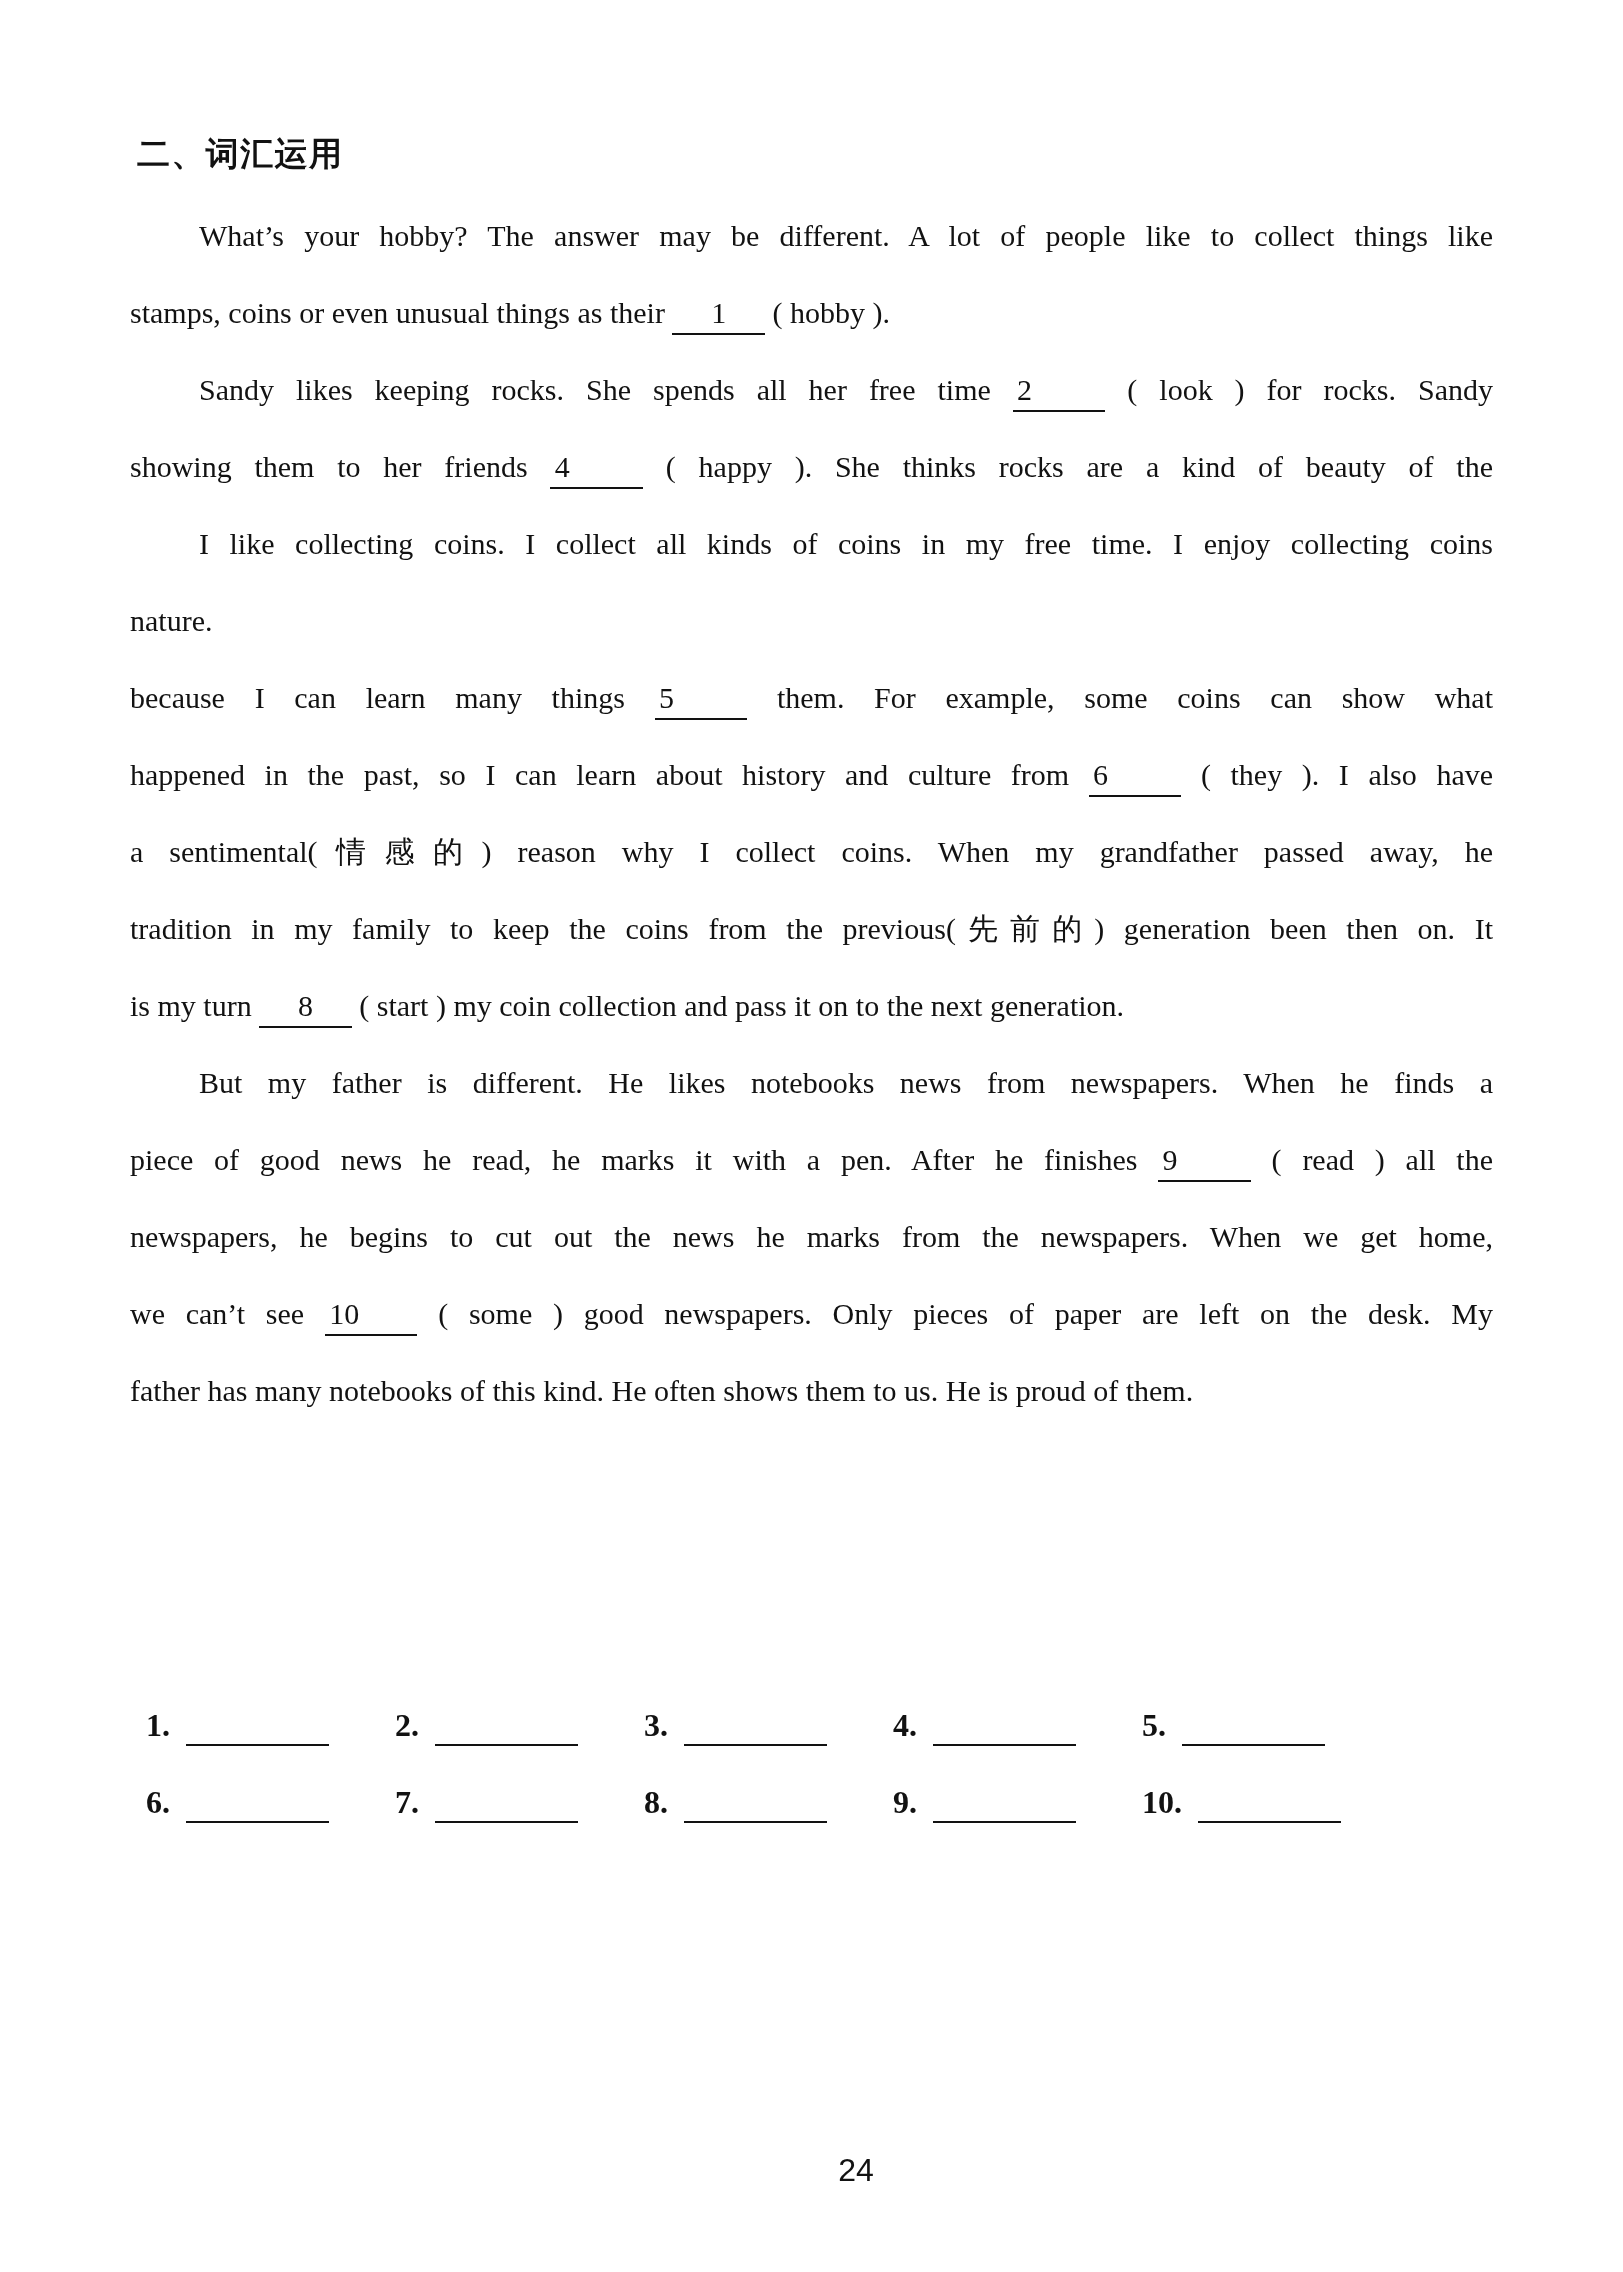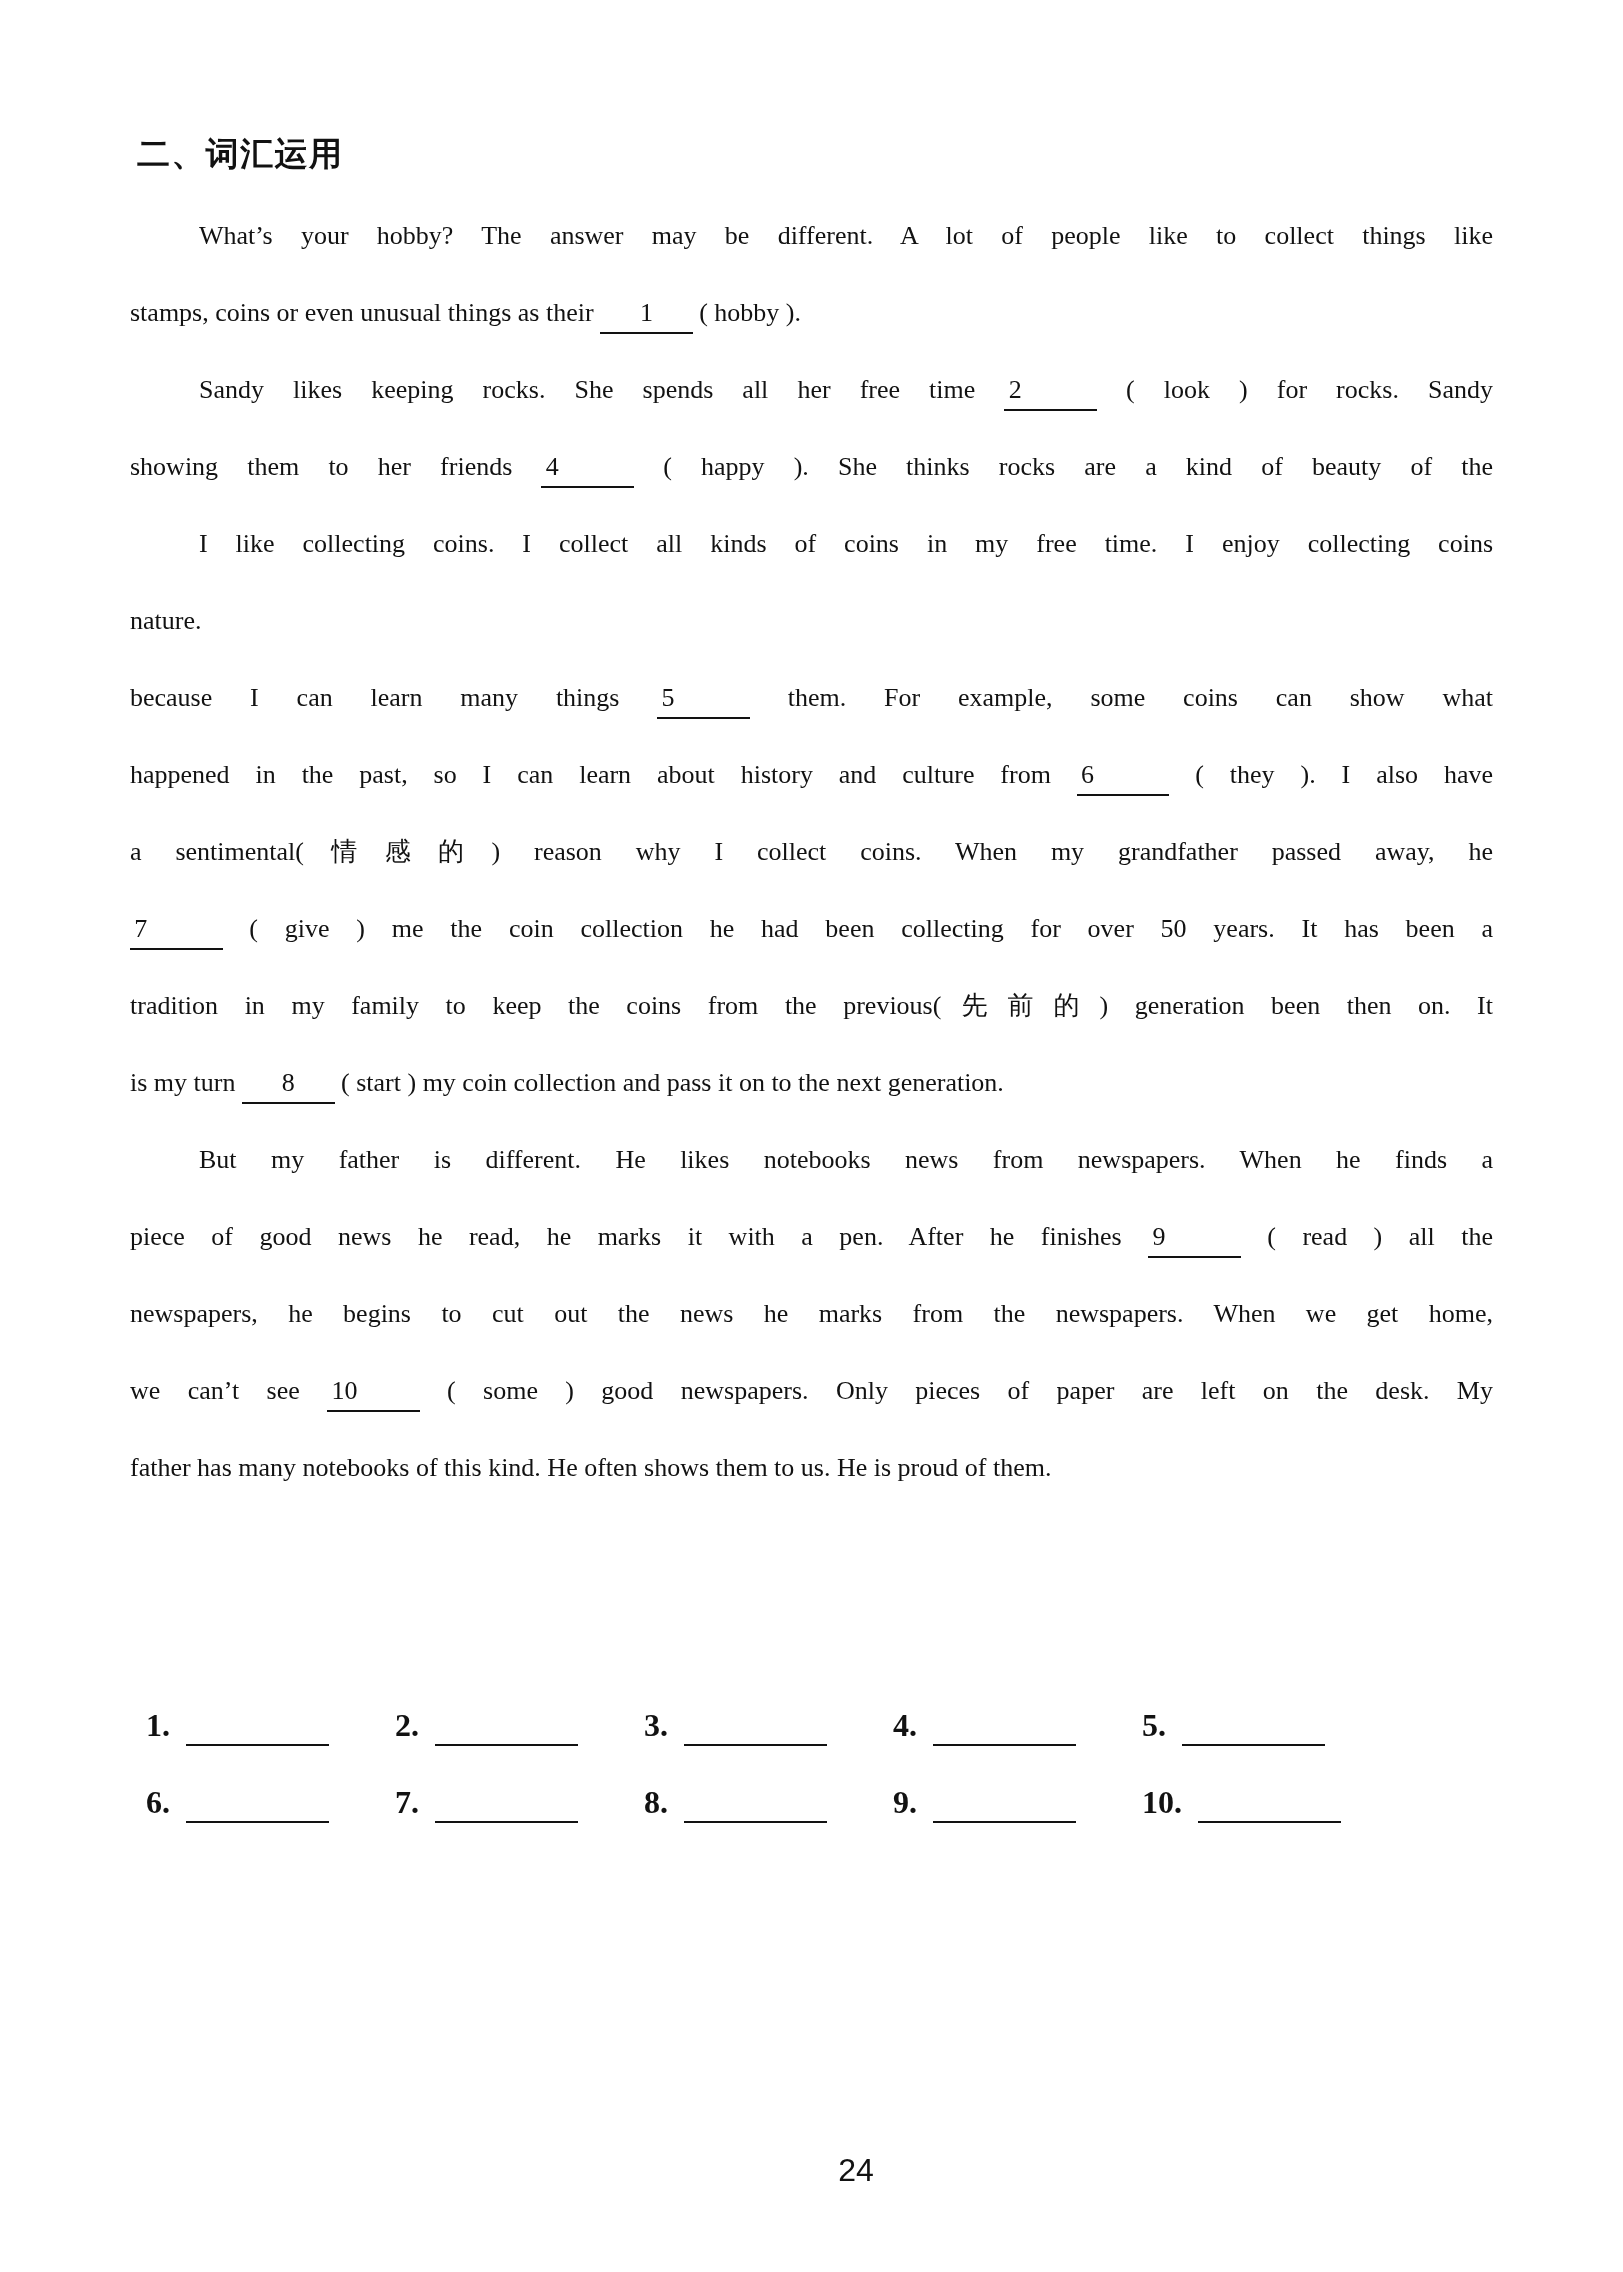--- a/index.html
+++ b/index.html
@@ -13,21 +13,21 @@
     overflow:hidden;
   }
   .heading {
     position:absolute; left:131px; top:129px; margin:6px;
     font-family:"Liberation Sans","DejaVu Sans",sans-serif;
     font-size:33px; font-weight:bold; letter-spacing:1.4px;
     line-height:1.15;
   }
   .passage {
     position:absolute; left:130px; top:197px; width:1363px;
-    font-size:26px;
+    font-size:30px;
   }
   .line {
     height:77px; line-height:77px;
   }
   .line.just {
     text-align:justify; text-align-last:justify; text-justify:inter-word;
   }
   .line.indent { text-indent:69px; }
   .blank {
     display:inline-block;
@@ -69,21 +69,20 @@
   <div class="passage">
       <div class="line just indent"><span>What’s your hobby? The answer may be different. A lot of people like to collect things like</span></div>
       <div class="line"><span>stamps, coins or even unusual things as their </span><span class="blank">1</span><span> ( hobby ).</span></div>
       <div class="line just indent"><span>Sandy likes keeping rocks. She spends all her free time </span><span class="blank">2</span><span> ( look ) for rocks. Sandy</span></div>
       <div class="line just"><span>showing them to her friends </span><span class="blank">4</span><span> ( happy ). She thinks rocks are a kind of beauty of the</span></div>
       <div class="line just indent"><span>I like collecting coins. I collect all kinds of coins in my free time. I enjoy collecting coins</span></div>
       <div class="line"><span>nature.</span></div>
       <div class="line just"><span>because I can learn many things </span><span class="blank">5</span><span> them. For example, some coins can show what</span></div>
       <div class="line just"><span>happened in the past, so I can learn about history and culture from </span><span class="blank">6</span><span> ( they ). I also have</span></div>
       <div class="line just"><span>a sentimental(情感的) reason why I collect coins. When my grandfather passed away, he</span></div>
-      <div class="line just"><span class="blank">7</span><span> ( give ) me the coin collection he had been collecting for over 50 years. It has been a</span></div>
       <div class="line just"><span>tradition in my family to keep the coins from the previous(先前的) generation been then on. It</span></div>
       <div class="line"><span>is my turn </span><span class="blank">8</span><span> ( start ) my coin collection and pass it on to the next generation.</span></div>
       <div class="line just indent"><span>But my father is different. He likes notebooks news from newspapers. When he finds a</span></div>
       <div class="line just"><span>piece of good news he read, he marks it with a pen. After he finishes </span><span class="blank">9</span><span> ( read ) all the</span></div>
       <div class="line just"><span>newspapers, he begins to cut out the news he marks from the newspapers. When we get home,</span></div>
       <div class="line just"><span>we can’t see </span><span class="blank">10</span><span> ( some ) good newspapers. Only pieces of paper are left on the desk. My</span></div>
       <div class="line"><span>father has many notebooks of this kind. He often shows them to us. He is proud of them.</span></div>
     </div>
 
   <div class="answers">

